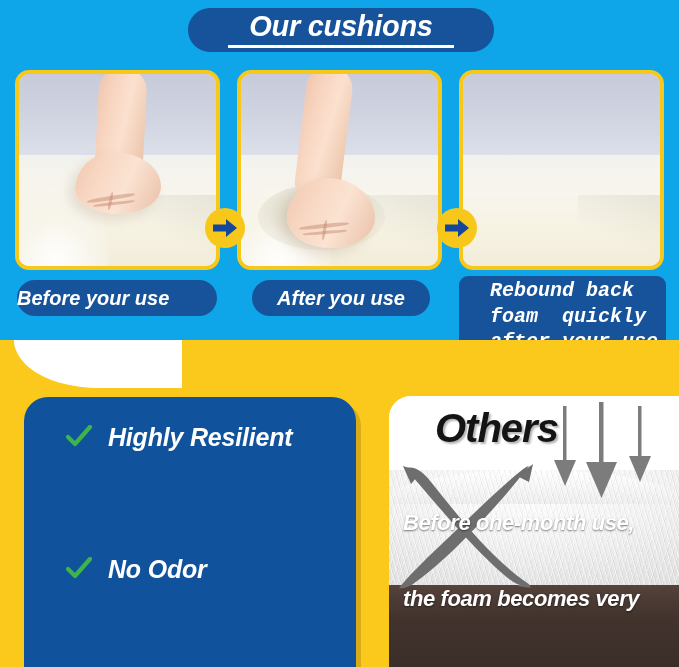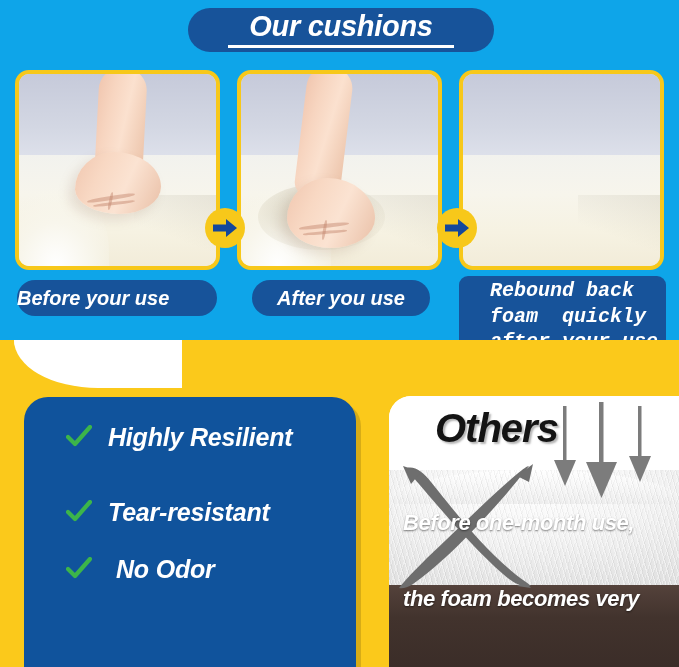--- a/index.html
+++ b/index.html
@@ -140,21 +140,21 @@
   
   .blue-card{
     position:absolute; left:24px; top:397px; width:332px; height:270px;
     background:#10539c; border-radius:24px 24px 0 0;
     box-shadow:5px 5px 0 rgba(0,0,0,.14);
     overflow:hidden;
   }
   .feat{
     position:absolute; left:42px; display:flex; align-items:center;
   }
-  .f1{ top:26px; } .f2{ top:101px; } .f3{ top:158px;gap:8px; }
+  .f1{ top:26px; } .f2{ top:101px; } .f3{ top:158px; }
   .chk{ width:26px; margin-right:16px; display:block; }
   .feat .lbl{
     color:#ffffff; font-weight:bold; font-style:italic; font-size:25px;
     letter-spacing:-0.2px; white-space:nowrap;
   }
 
   
   .others-card{
     position:absolute; left:389px; top:396px; width:290px; height:271px;
     background:#fff; border-radius:22px 0 0 0; overflow:hidden;
@@ -289,28 +289,20 @@
 
     <div class="feat f1">
       <span class="chk">
         <svg width="26" height="22" viewBox="0 0 26 22">
           <path d="M2 12 L9 19 L24 2" fill="none" stroke="#3cb54a" stroke-width="4.2" stroke-linecap="round" stroke-linejoin="round"></path>
         </svg>
       </span>
       <span class="lbl">Highly Resilient</span>
     </div>
 
-    <div class="feat f2">
-      <span class="chk">
-        <svg width="26" height="22" viewBox="0 0 26 22">
-          <path d="M2 12 L9 19 L24 2" fill="none" stroke="#3cb54a" stroke-width="4.2" stroke-linecap="round" stroke-linejoin="round"></path>
-        </svg>
-      </span>
-      <span class="lbl">Tear-resistant</span>
-    </div>
 
     <div class="feat f3">
       <span class="chk">
         <svg width="26" height="22" viewBox="0 0 26 22">
           <path d="M2 12 L9 19 L24 2" fill="none" stroke="#3cb54a" stroke-width="4.2" stroke-linecap="round" stroke-linejoin="round"></path>
         </svg>
       </span>
       <span class="lbl">No Odor</span>
     </div>
   </div>

